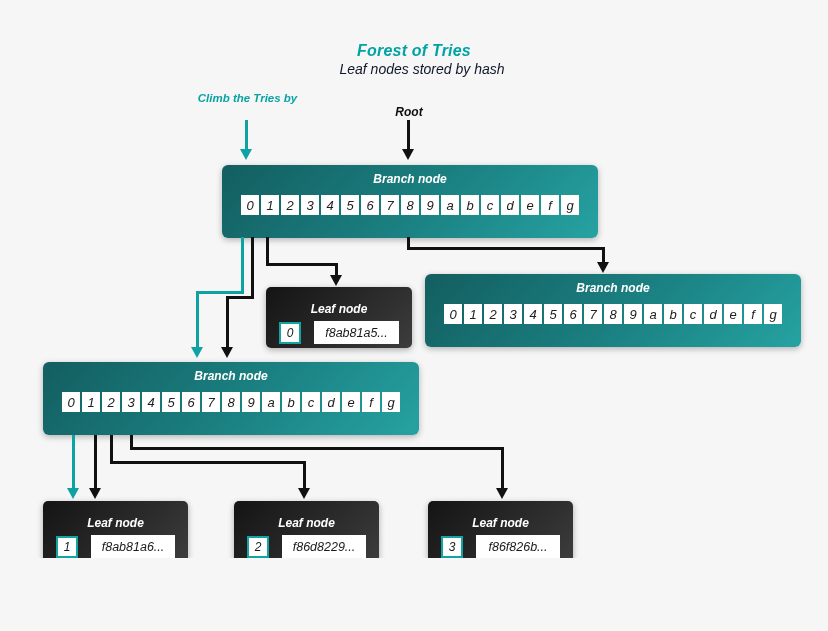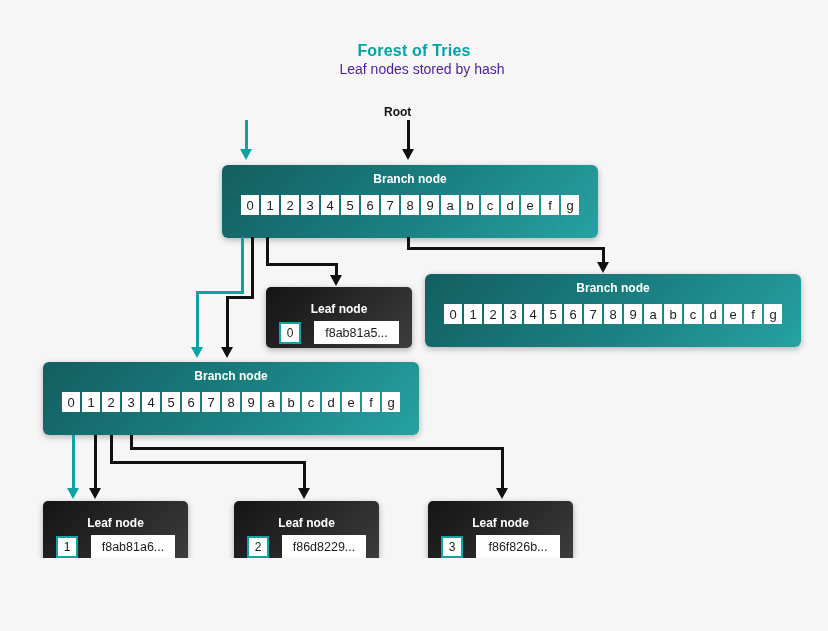--- a/index.html
+++ b/index.html
@@ -1,28 +1,28 @@
 <!DOCTYPE html>
 <html><head>
 <meta charset="utf-8">
 <style>
   html,body { margin:0; padding:0; }
   body { font-family: "Liberation Sans", sans-serif; background:#f6f6f6; }
-  .stage { position:relative; width:828px; height:558px; background:#f6f6f6; overflow:hidden; }
+  .stage { position:relative; width:828px; height:558px; background:#f6f6f6; overflow:hidden;font-style:italic; }
 
   
   .title { position:absolute; left:0; right:0; top:42px; text-align:center;
            font-size:16px; font-weight:bold; color:#00a3a3; letter-spacing:.2px; }
   .subtitle { position:absolute; left:16px; right:0; top:61px; text-align:center;
-              font-size:14px; font-weight:500; color:#4c1d95; }
+              font-size:14px; font-weight:500; color:#0f172a; }
 
   
   .climb-note { position:absolute; left:140px; top:91px; width:215px; text-align:center;
                 font-size:11.5px; line-height:14px; font-weight:bold; color:#0aa2a2; }
-  .root-label { position:absolute; left:384px; top:105px; width:50px; text-align:left;
+  .root-label { position:absolute; left:384px; top:105px; width:50px; text-align:center;
                 font-size:12px; font-weight:bold; color:#111; }
 
   
   .branch { position:absolute; width:376px; height:73px; border-radius:6px;
             background:linear-gradient(135deg,#135e60 0%, #1b8182 55%, #26a2a2 100%);
             box-shadow:0 2px 6px rgba(0,0,0,.28); }
   .branch-label { margin-top:7px; text-align:center; font-size:12px; font-weight:bold; color:#fff; }
   .cells { display:flex; justify-content:center; gap:2px; margin-top:9px; }
   .cell { width:18px; height:20px; background:#fff; color:#202020; font-size:13px;
           display:flex; align-items:center; justify-content:center; }
@@ -49,20 +49,21 @@
 </style>
 </head>
 <body>
 
 <div class="stage">
 
   <div class="title">Forest of Tries</div>
   <div class="subtitle">Leaf nodes stored by hash</div>
 
   <div class="climb-note">
+    <div>Climb the Tries by</div>
   </div>
   <div class="seg teal" style="left:245px;top:120px;width:3px;height:30px;"></div>
   <div class="ah teal" style="left:240px;top:149px;"></div>
 
   <div class="root-label">Root</div>
   <div class="seg black" style="left:407px;top:120px;width:3px;height:30px;"></div>
   <div class="ah black" style="left:402px;top:149px;"></div>
 
   <div class="branch" style="left:222px;top:165px;">
     <div class="branch-label">Branch node</div>

